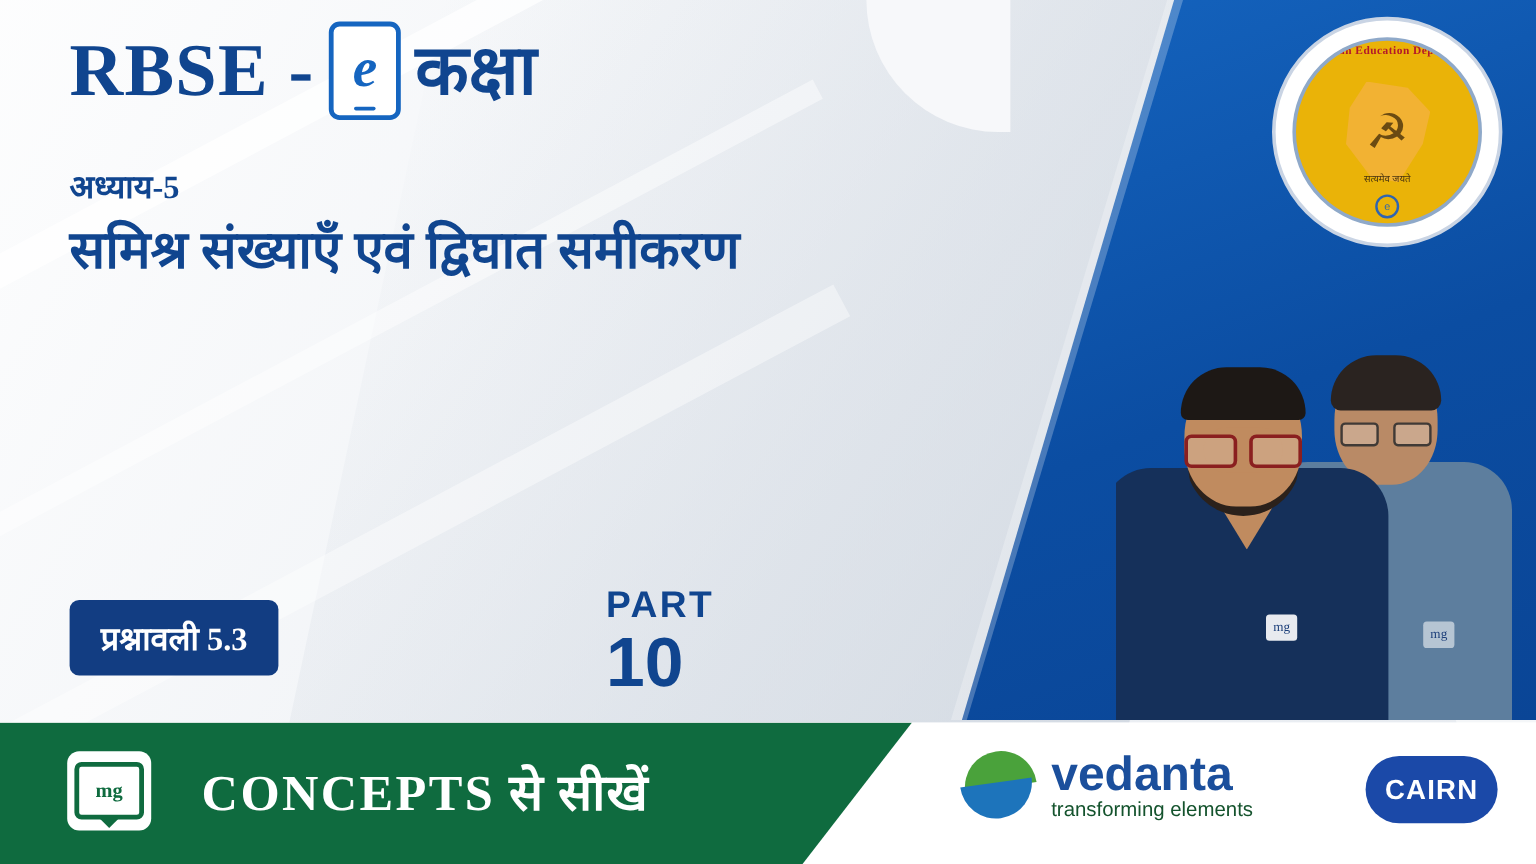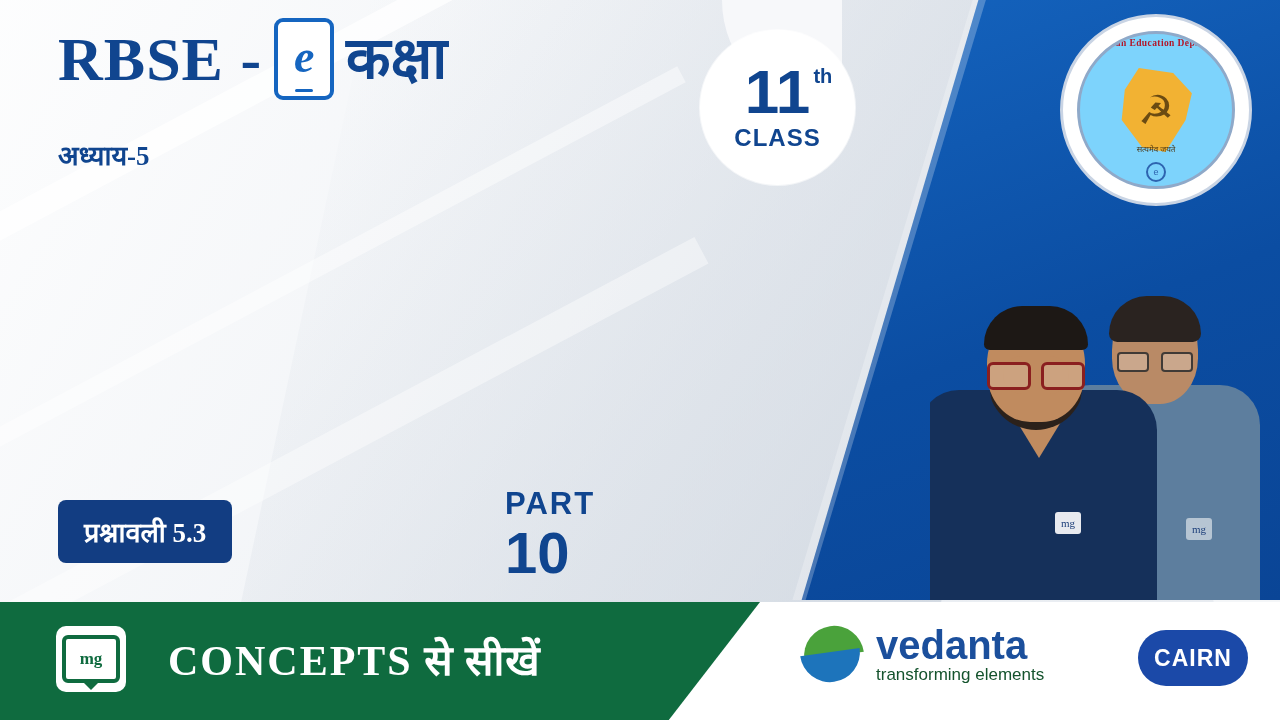--- a/index.html
+++ b/index.html
@@ -249,21 +249,21 @@
     background: #ffffff;
     border: 3px solid #c9d4e4;
     display: flex;
     align-items: center;
     justify-content: center;
   }
   .seal-inner {
     width: 152px;
     height: 152px;
     border-radius: 50%;
-    background: #7dd3fc;
+    background: #eab308;
     border: 3px solid #8fa9c9;
     position: relative;
     display: flex;
     align-items: center;
     justify-content: center;
     overflow: hidden;
   }
   .seal-map {
     width: 78px;
     height: 84px;
@@ -628,36 +628,31 @@
     <div class="seal-inner">
       <div class="seal-text">Rajasthan Education Department</div>
       <div class="seal-map">
         <div class="seal-emblem">☭</div>
       </div>
       <div class="seal-satyamev">सत्यमेव जयते</div>
       <div class="seal-dot">e</div>
     </div>
   </div>
 
-  <div class="class-circle">
-    <div class="class-num">
-      <span>11</span><sup>th</sup>
-    </div>
-    <div class="class-word">CLASS</div>
-  </div>
 
   <div class="title-block">
     <div class="rbse-row">
       <span class="rbse-text">RBSE -</span>
       <span class="e-tab">
         <span class="e-letter">e</span>
       </span>
       <span class="kaksha-text">कक्षा</span>
     </div>
     <div class="chapter">अध्याय-5</div>
+    <div class="chapter-title">समिश्र संख्याएँ एवं द्विघात समीकरण</div>
   </div>
 
   <div class="exercise-badge">प्रश्नावली 5.3</div>
 
   <div class="part-block">
     <div class="part-label">PART</div>
     <div class="part-number">10</div>
   </div>
 
   <div class="bottom-bar">

